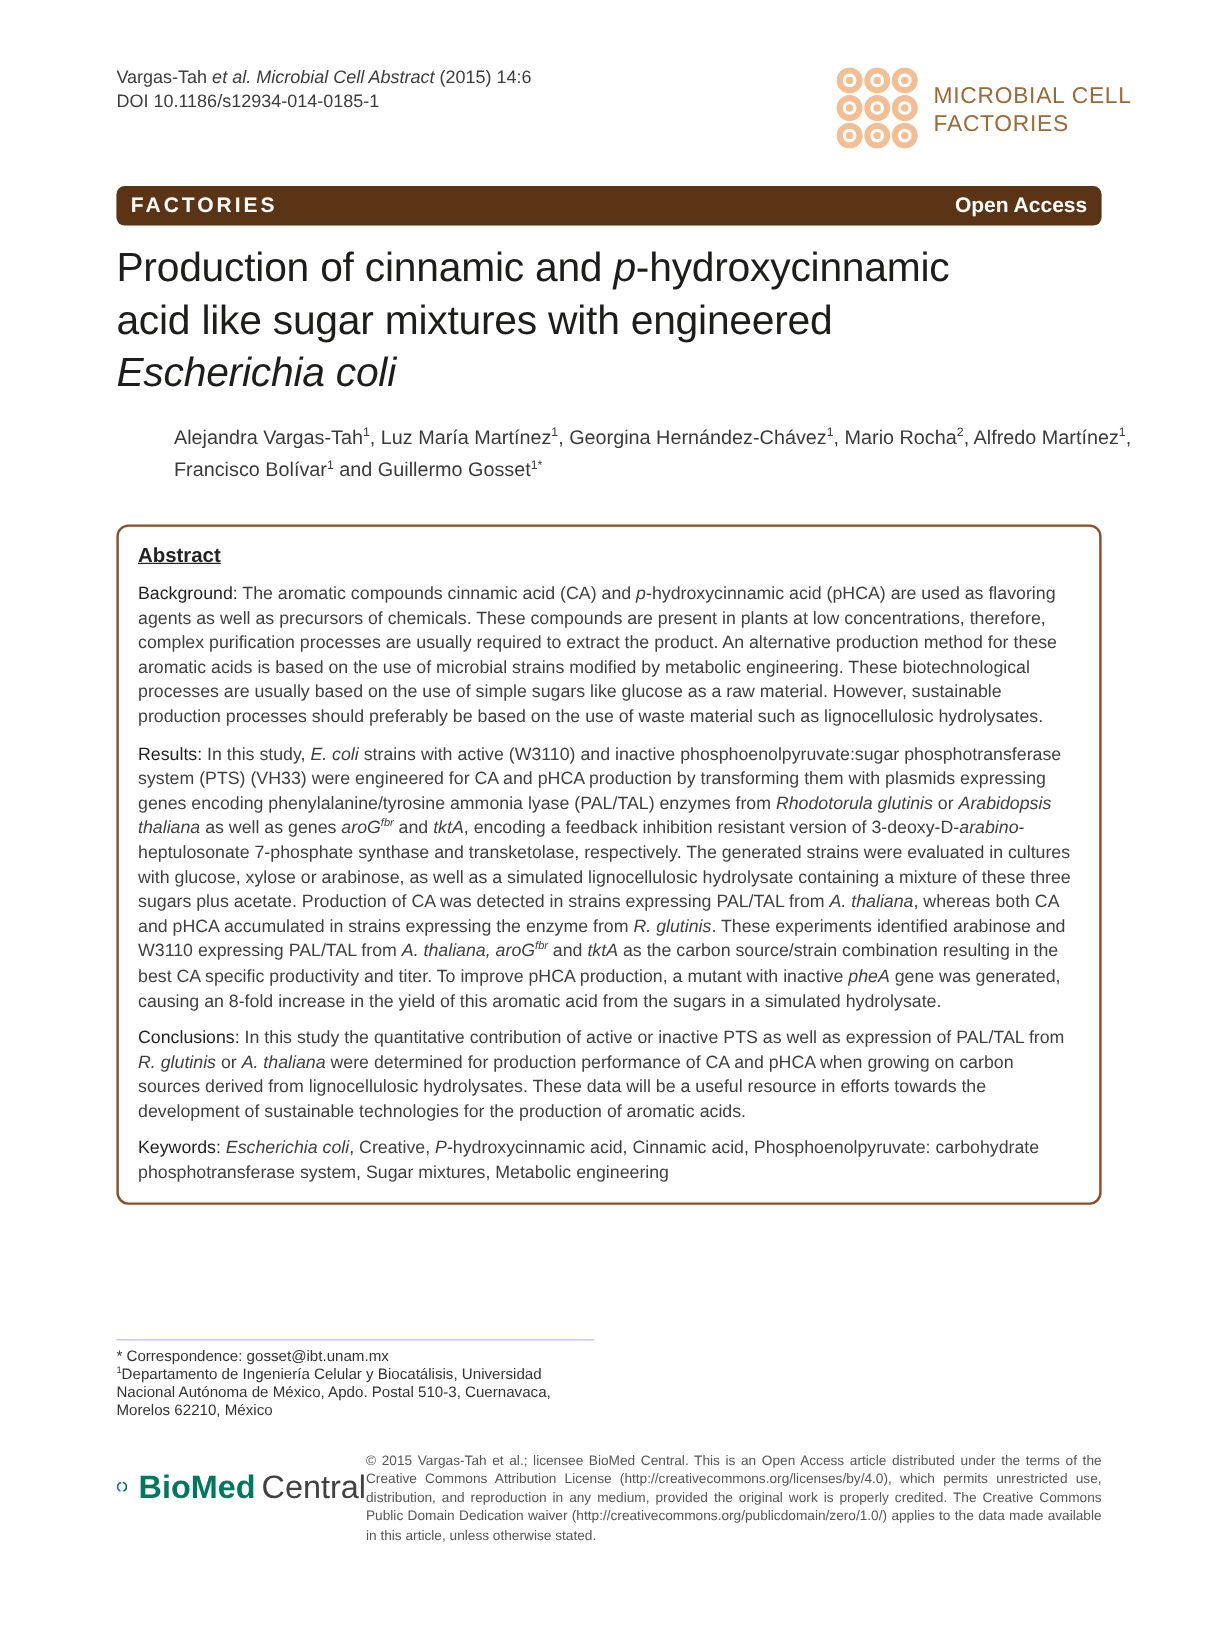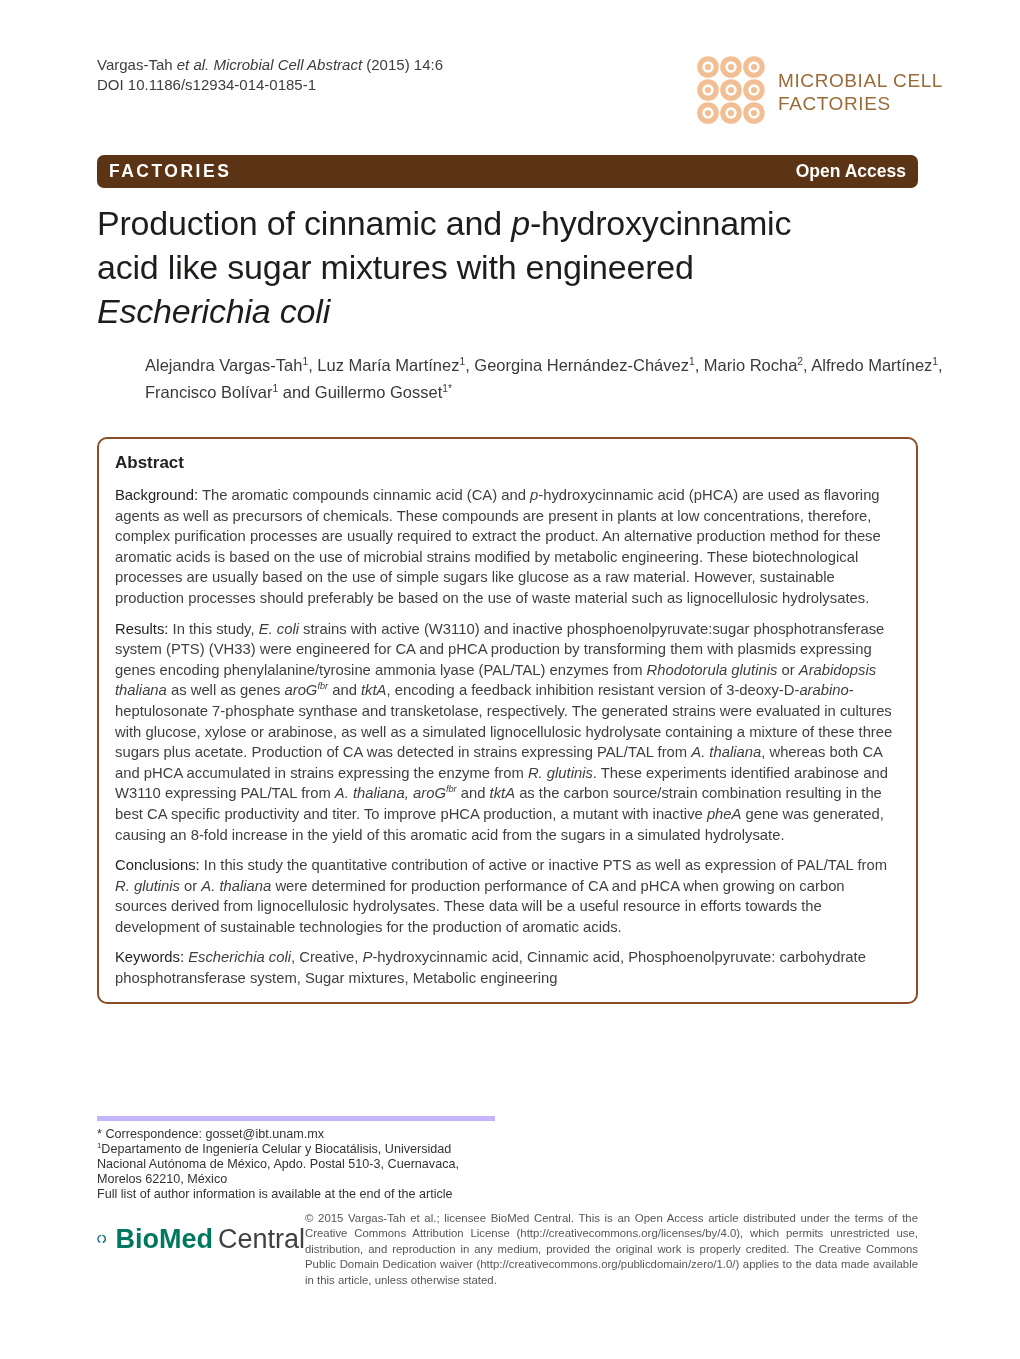--- a/index.html
+++ b/index.html
@@ -30,27 +30,27 @@
 
   
   .authors{position:absolute;left:97px;top:352px;width:821px;
     font-size:16.5px;line-height:27px;color:#3a3a3a;margin-left:48px;}
 
   sup{font-size:62%;line-height:0;vertical-align:super;}
 
   
   .abstract-box{position:absolute;left:97px;top:437px;width:821px;box-sizing:border-box;
     border:2px solid #8A4D26;border-radius:10px;padding:12px 16px 13px;background:#fff;}
-  .abs-heading{font-size:17px;font-weight:bold;color:#222222;margin:2px 0 12px;}
+  .abs-heading{font-size:17px;font-weight:bold;color:#222222;margin:2px 0 12px;text-decoration:underline;}
   .abstract-box p{margin:0 0 10px;font-size:14.8px;line-height:20.6px;color:#3f3f3f;}
   .abstract-box p:last-child{margin-bottom:0;}
   .seg-b{font-weight:normal;color:#1f1f1f;}
 
   
-  .footnote{position:absolute;left:97px;top:1116px;width:398px;border-top:5px solid #c4b5fd;
+  .footnote{position:absolute;left:97px;top:1116px;width:398px;border-top:1px solid #c4b5fd;
     padding-top:6px;font-size:12.6px;line-height:14.9px;color:#333333;}
 
   
   .publisher{position:absolute;left:97px;top:1211px;width:821px;display:flex;align-items:flex-start;}
   .bmc-logo{width:208px;flex:0 0 208px;display:flex;align-items:center;padding-top:6px;}
   .bmc-wordmark{margin-left:9px;font-size:27px;white-space:nowrap;}
   .bmc-biomed{color:#00785F;font-weight:bold;}
   .bmc-central{color:#414042;margin-left:5px;font-weight:400;}
   .copyright{flex:1;font-size:11.4px;line-height:15.4px;color:#565656;text-align:justify;}
 </style>
@@ -133,21 +133,20 @@
     <div class="abs-heading">Abstract</div>
     <p><span class="seg-b">Background: </span><span>The aromatic compounds cinnamic acid (CA) and </span><span style="font-style: italic;">p</span><span>-hydroxycinnamic acid (pHCA) are used as flavoring agents as well as precursors of chemicals. These compounds are present in plants at low concentrations, therefore, complex purification processes are usually required to extract the product. An alternative production method for these aromatic acids is based on the use of microbial strains modified by metabolic engineering. These biotechnological processes are usually based on the use of simple sugars like glucose as a raw material. However, sustainable production processes should preferably be based on the use of waste material such as lignocellulosic hydrolysates.</span></p>
     <p><span class="seg-b">Results: </span><span>In this study, </span><span style="font-style: italic;">E. coli</span><span> strains with active (W3110) and inactive phosphoenolpyruvate:sugar phosphotransferase system (PTS) (VH33) were engineered for CA and pHCA production by transforming them with plasmids expressing genes encoding phenylalanine/tyrosine ammonia lyase (PAL/TAL) enzymes from </span><span style="font-style: italic;">Rhodotorula glutinis</span><span> or </span><span style="font-style: italic;">Arabidopsis thaliana</span><span> as well as genes </span><span style="font-style: italic;">aroG</span><sup style="font-style: italic;">fbr</sup><span> and </span><span style="font-style: italic;">tktA</span><span>, encoding a feedback inhibition resistant version of 3-deoxy-D-</span><span style="font-style: italic;">arabino</span><span>-heptulosonate 7-phosphate synthase and transketolase, respectively. The generated strains were evaluated in cultures with glucose, xylose or arabinose, as well as a simulated lignocellulosic hydrolysate containing a mixture of these three sugars plus acetate. Production of CA was detected in strains expressing PAL/TAL from </span><span style="font-style: italic;">A. thaliana</span><span>, whereas both CA and pHCA accumulated in strains expressing the enzyme from </span><span style="font-style: italic;">R. glutinis</span><span>. These experiments identified arabinose and W3110 expressing PAL/TAL from </span><span style="font-style: italic;">A. thaliana, aroG</span><sup style="font-style: italic;">fbr</sup><span> and </span><span style="font-style: italic;">tktA</span><span> as the carbon source/strain combination resulting in the best CA specific productivity and titer. To improve pHCA production, a mutant with inactive </span><span style="font-style: italic;">pheA</span><span> gene was generated, causing an 8-fold increase in the yield of this aromatic acid from the sugars in a simulated hydrolysate.</span></p>
     <p><span class="seg-b">Conclusions: </span><span>In this study the quantitative contribution of active or inactive PTS as well as expression of PAL/TAL from </span><span style="font-style: italic;">R. glutinis</span><span> or </span><span style="font-style: italic;">A. thaliana</span><span> were determined for production performance of CA and pHCA when growing on carbon sources derived from lignocellulosic hydrolysates. These data will be a useful resource in efforts towards the development of sustainable technologies for the production of aromatic acids.</span></p>
     <p><span class="seg-b">Keywords: </span><span style="font-style: italic;">Escherichia coli</span><span>, Creative, </span><span style="font-style: italic;">P</span><span>-hydroxycinnamic acid, Cinnamic acid, Phosphoenolpyruvate: carbohydrate phosphotransferase system, Sugar mixtures, Metabolic engineering</span></p>
   </div>
 
   <div class="footnote">
     <div><span>* Correspondence: gosset@ibt.unam.mx</span></div>
     <div><sup>1</sup><span>Departamento de Ingeniería Celular y Biocatálisis, Universidad Nacional Autónoma de México, Apdo. Postal 510-3, Cuernavaca, Morelos 62210, México</span></div>
-    <div>Full list of author information is available at the end of the article</div>
   </div>
 
   <div class="publisher">
     <div class="bmc-logo">
       <svg width="44" height="44" viewBox="0 0 44 44" aria-hidden="true">
         <path d="M 19 5.4 A 17 17 0 0 0 15.5 38.1" stroke="#2A6BAC" stroke-width="6.4" fill="none"></path>
         <path d="M 24.5 5.2 A 17 17 0 0 1 26.5 38.4" stroke="#00764C" stroke-width="6.4" fill="none"></path>
       </svg>
       <span class="bmc-wordmark"><span class="bmc-biomed">BioMed</span><span class="bmc-central">Central</span></span>
     </div>

